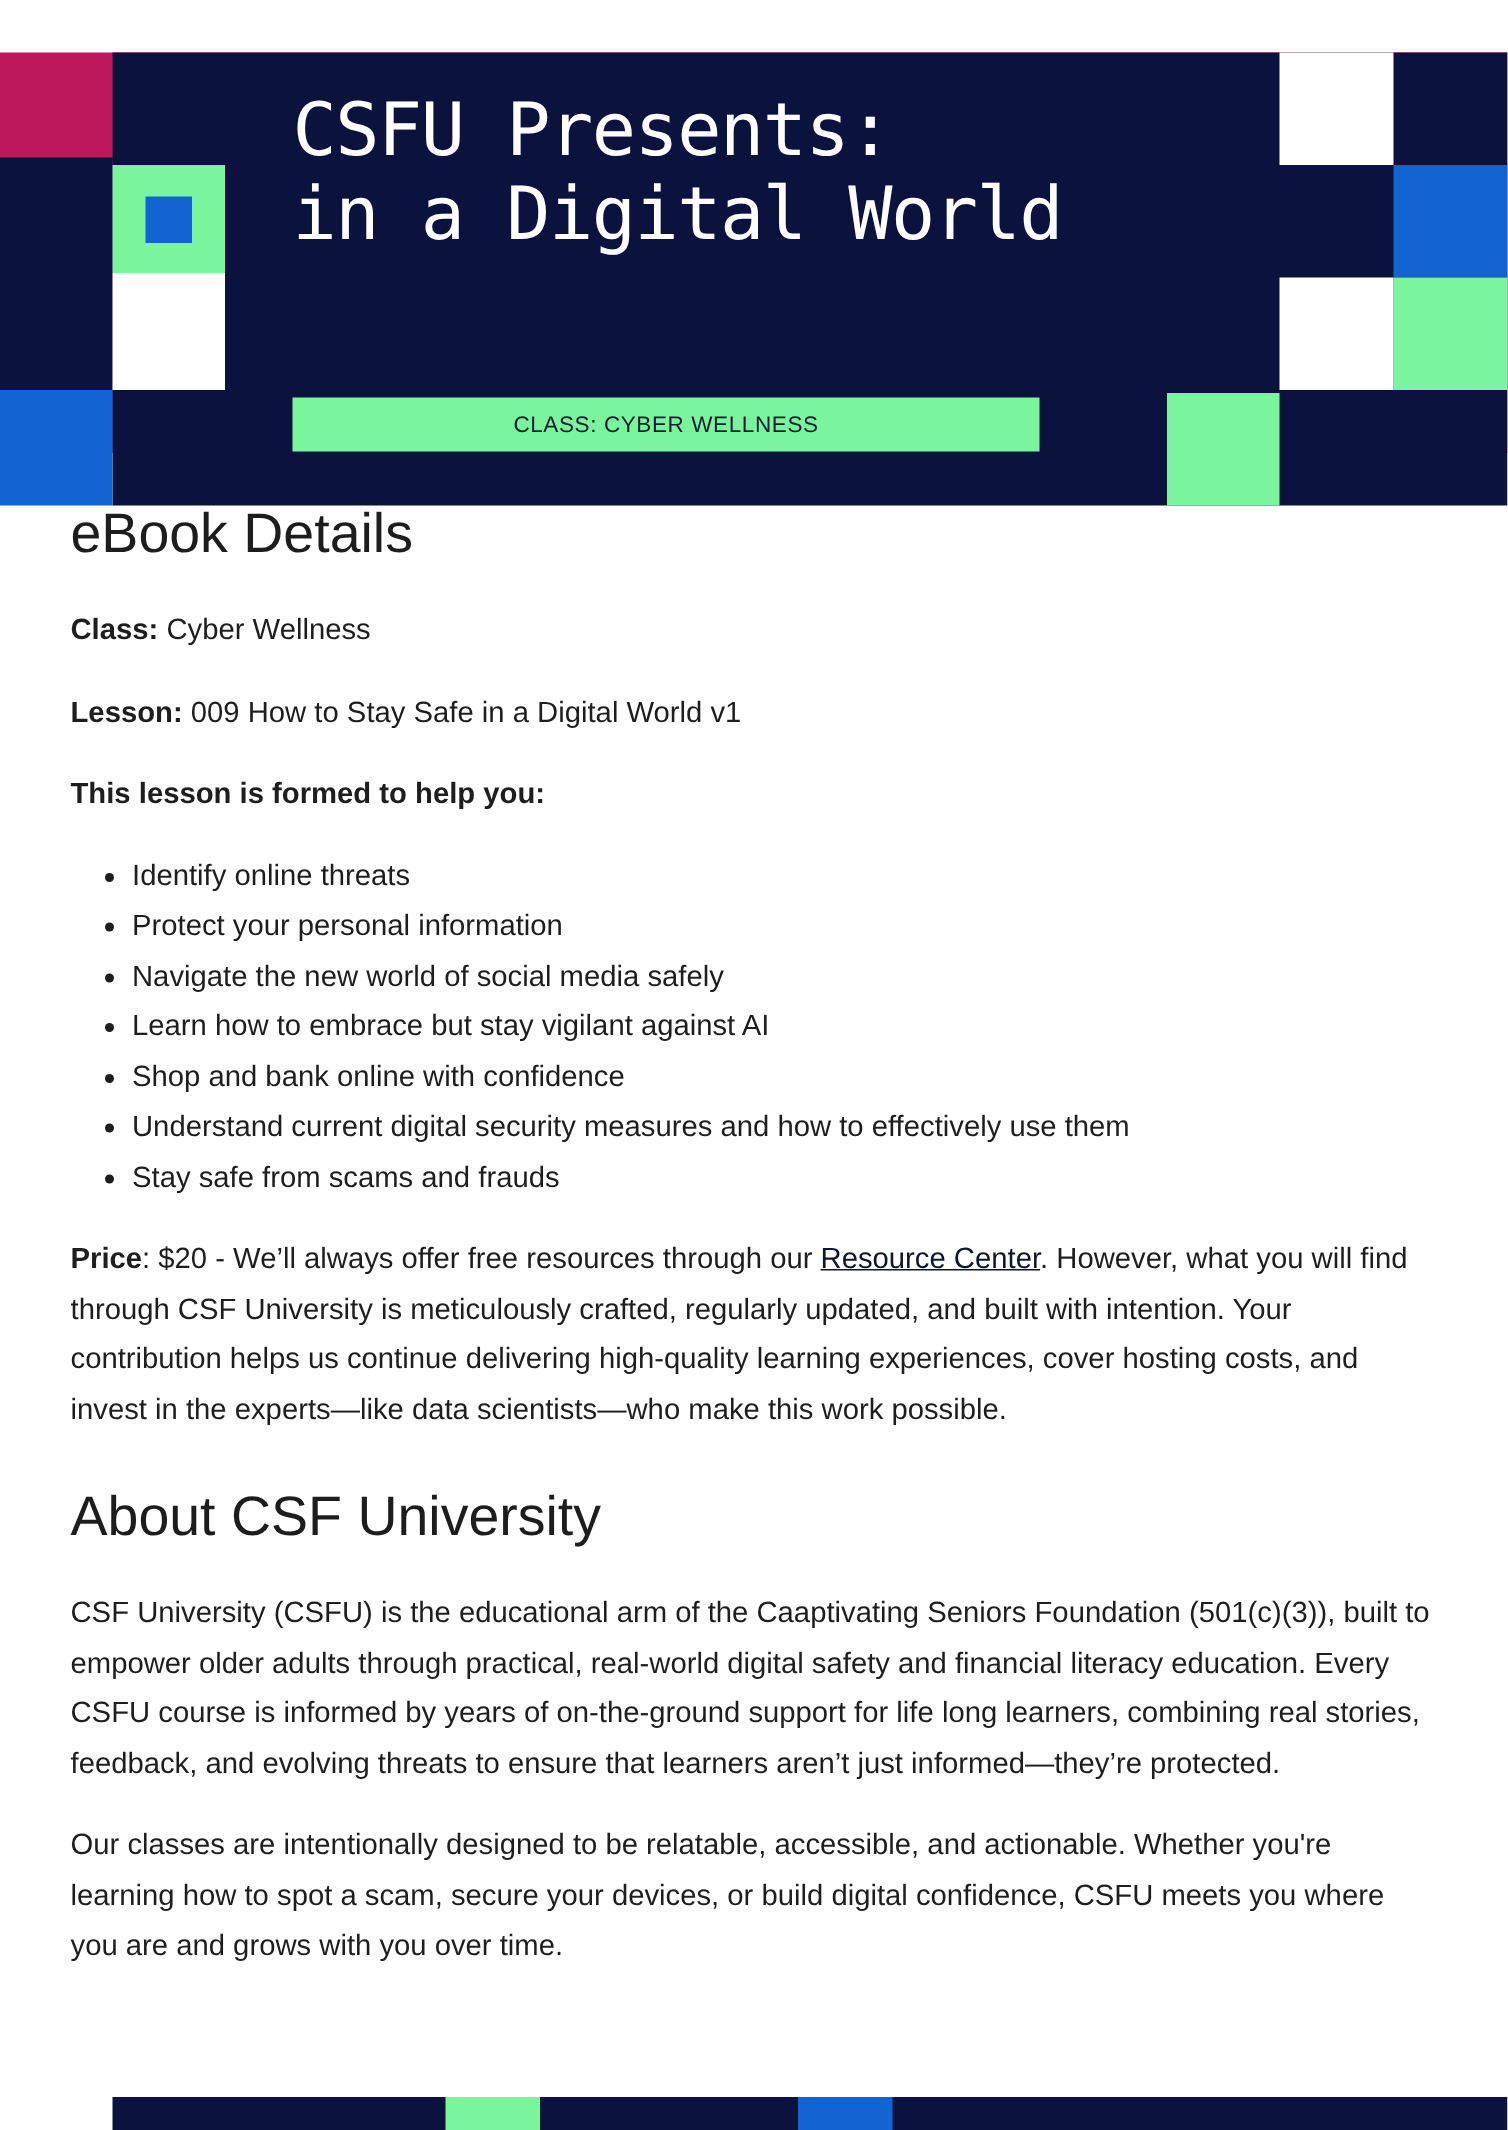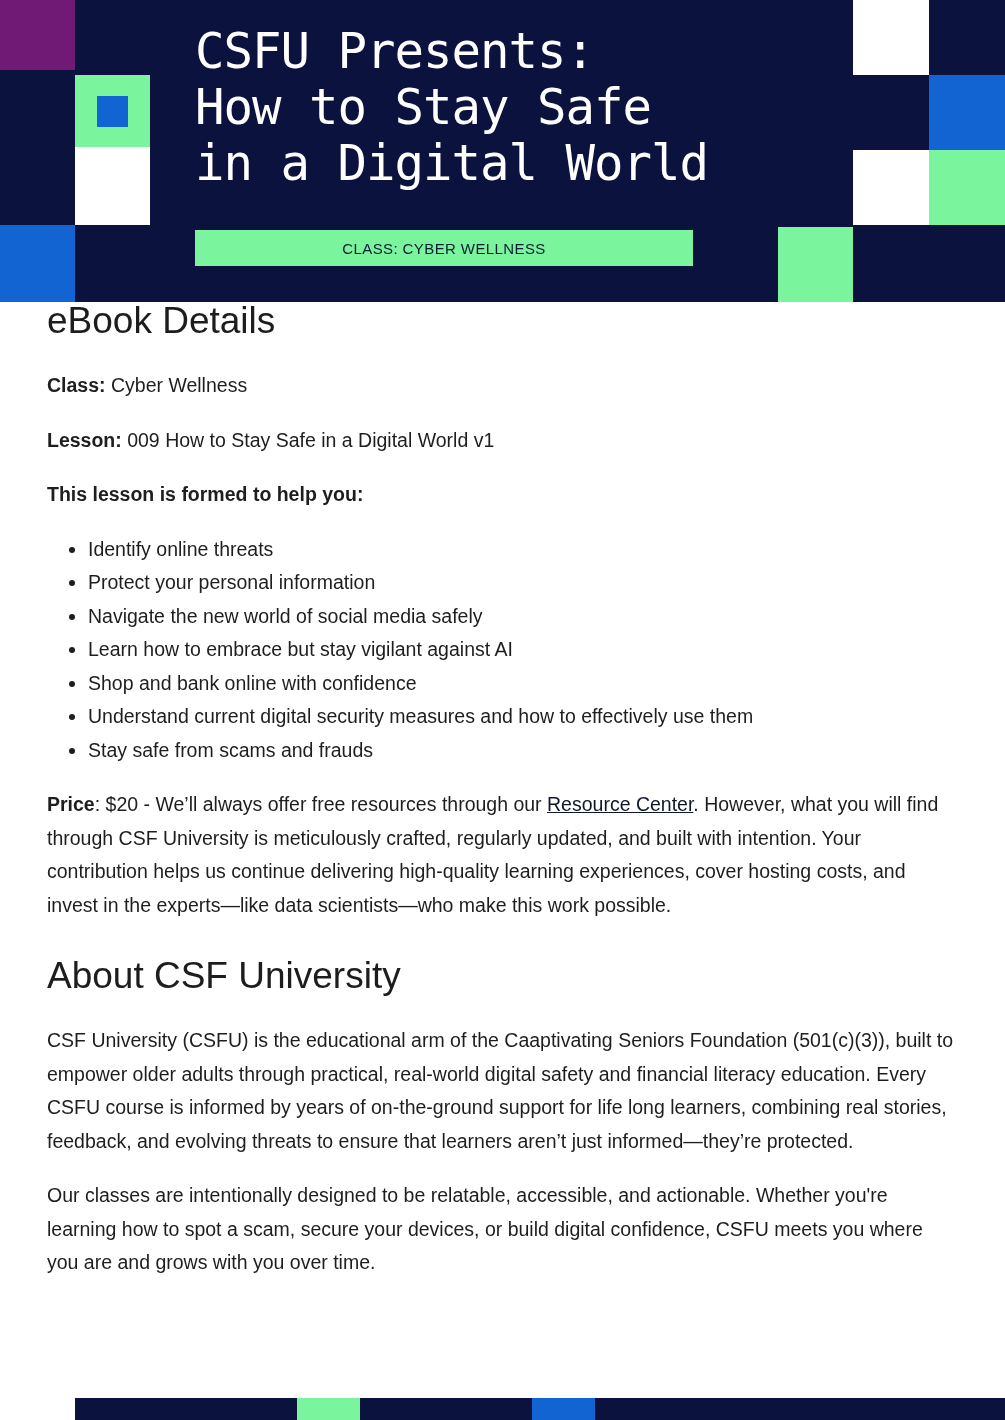--- a/index.html
+++ b/index.html
@@ -7,21 +7,21 @@
   body {
     width: 1005px; height: 1420px;
     position: relative;
     background: #ffffff;
     color: #1e1e1e;
     font-family: "Liberation Sans", sans-serif;
     overflow: hidden;
   }
 
   
-  .header { position: relative; width: 1005px; height: 267px; background: #701a75; }
+  .header { position: relative; width: 1005px; height: 267px; background: #be185d; margin-top: 35px; }
   .abs { position: absolute; }
   .navy-bg  { background: #0b123e; }
   .green-bg { background: #7bf49e; }
   .blue-bg  { background: #1164d2; }
   .white-bg { background: #ffffff; }
 
   .hero-navy { left: 75px; top: 0; width: 930px; height: 302px; }
   .l-navy    { left: 0; top: 70px; width: 75px; height: 155px; }
   .l-blue    { left: 0; top: 225px; width: 75px; height: 77px; }
   .l-green   { left: 75px; top: 75px; width: 75px; height: 72px; }
@@ -80,21 +80,20 @@
   <div class="abs white-bg l-white"></div>
 
   <div class="abs white-bg tr-white"></div>
   <div class="abs blue-bg r-blue"></div>
   <div class="abs green-bg r-green"></div>
   <div class="abs white-bg r-white"></div>
   <div class="abs green-bg b-green"></div>
 
   <div class="abs hero-title">
     <div>CSFU Presents:</div>
-    <div>How to Stay Safe</div>
     <div>in a Digital World</div>
   </div>
 
   <div class="abs green-bg hero-badge">
     <span>CLASS: CYBER WELLNESS</span>
   </div>
 </div>
 
 <div class="content">
 

